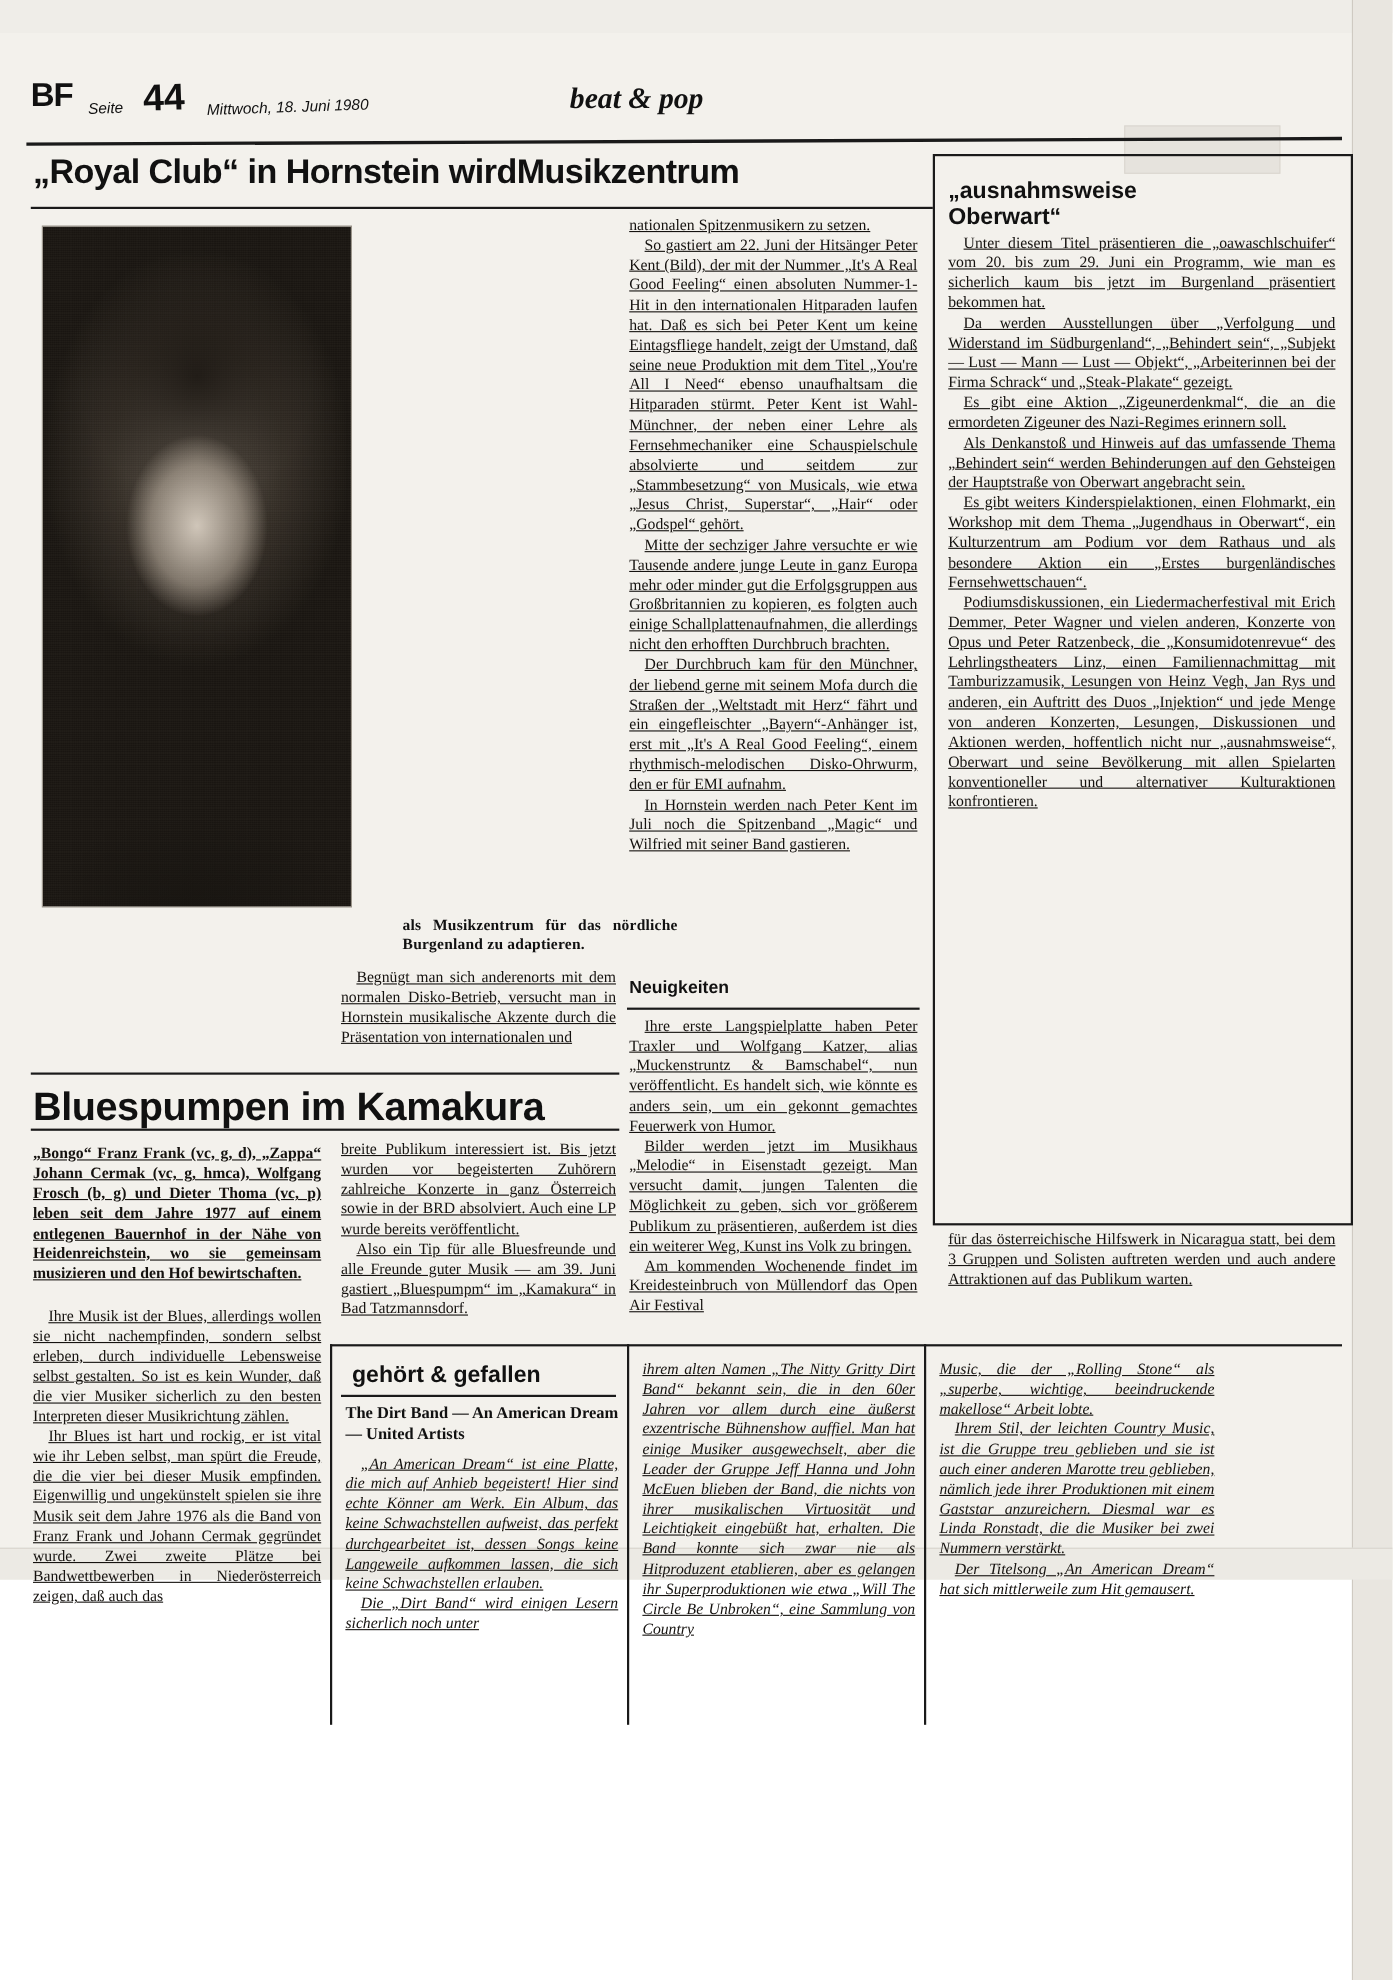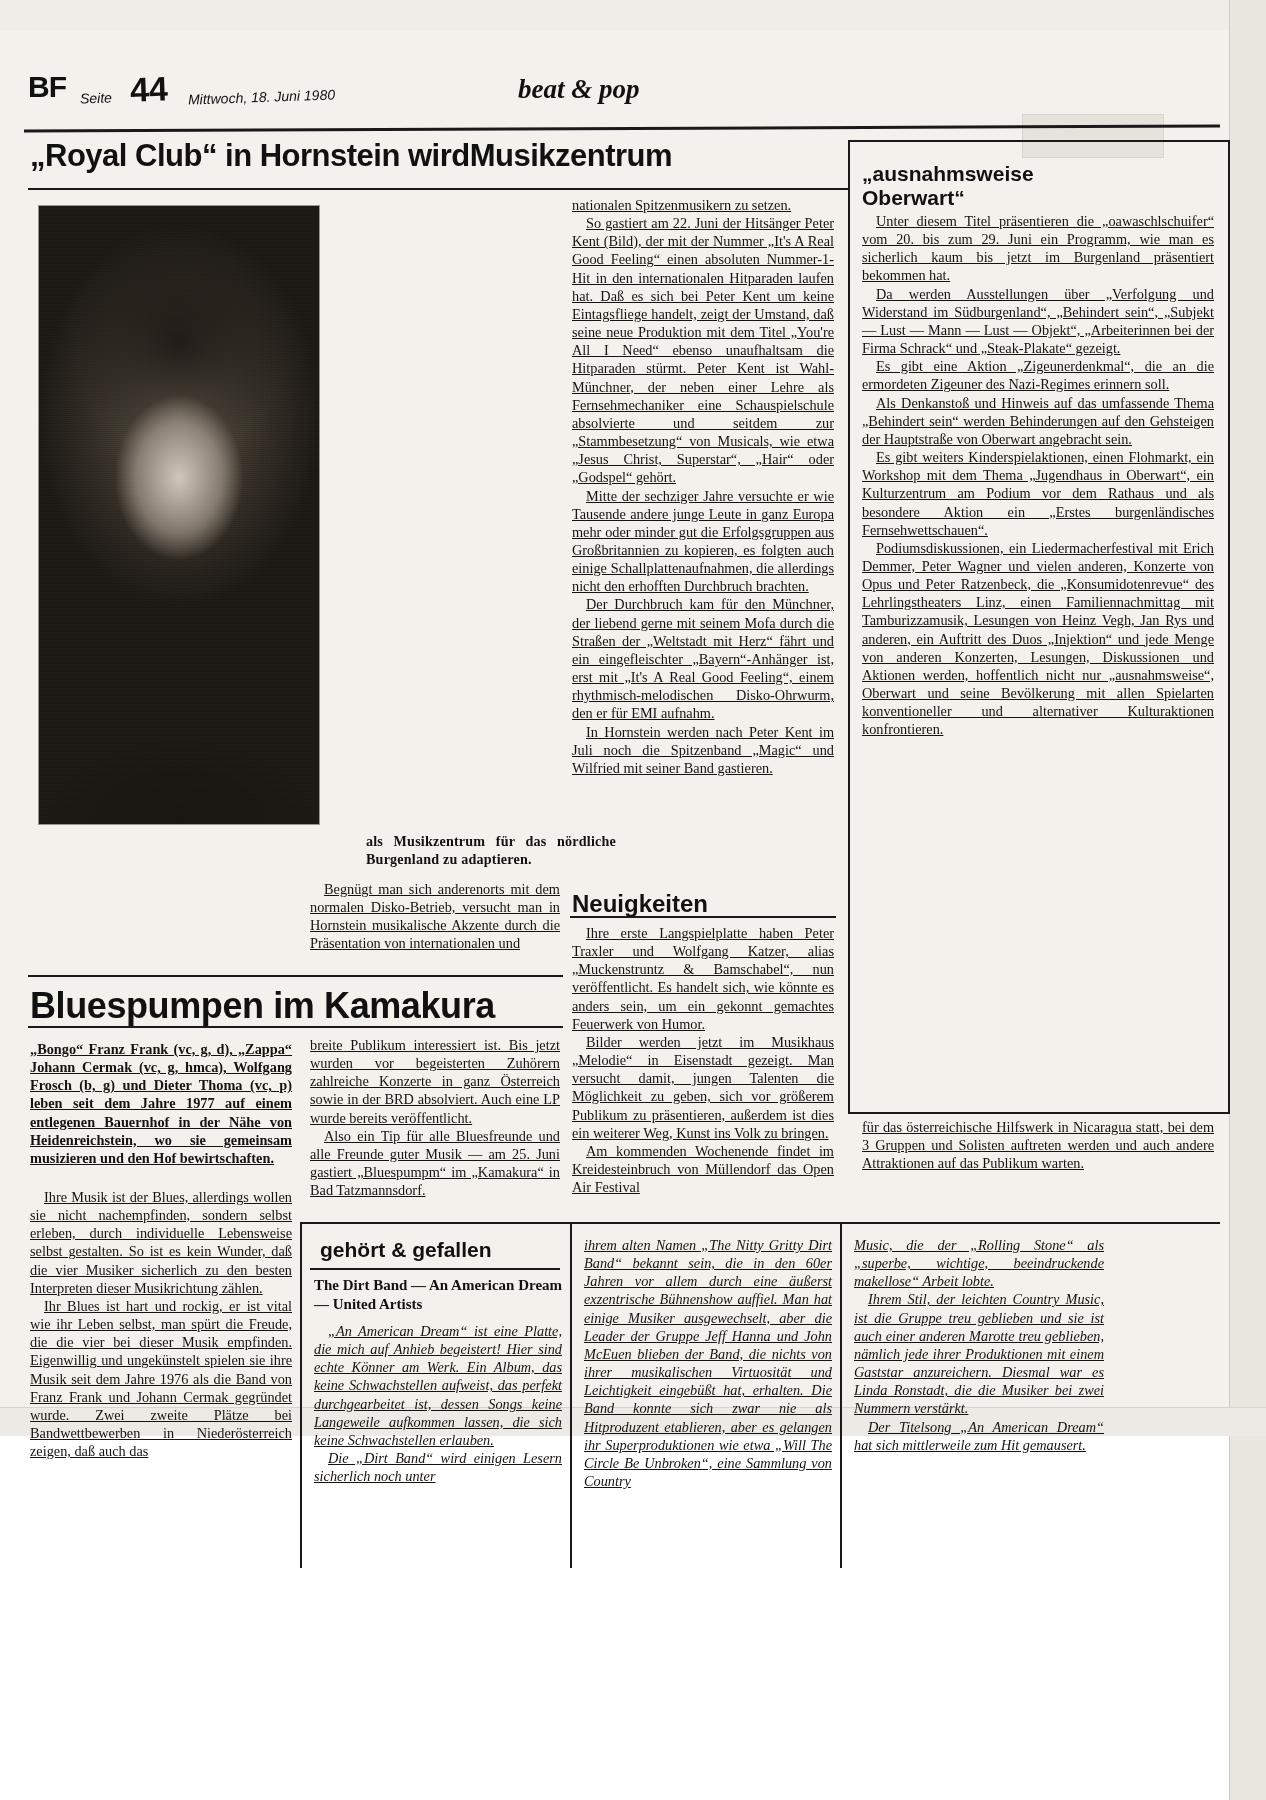--- a/index.html
+++ b/index.html
@@ -194,21 +194,21 @@
   .rule-blues-bottom {
     position: absolute;
     left: 28px; top: 1026px;
     width: 535px; height: 2px;
     background: #1a1a1a;
   }
   .subhead {
     position: absolute;
     font-family: "Liberation Sans", sans-serif;
     font-weight: bold;
-    font-size: 24px;
+    font-size: 16px;
   }
   .rule {
     position: absolute;
     background: #1a1a1a;
   }
 
   
   .rbox {
     position: absolute;
     left: 848px; top: 140px;
@@ -301,21 +301,21 @@
   <div class="col" style="left:30px; top:1040px; width:262px; font-weight:bold;">
     <p class="noind">„Bongo“ Franz Frank (vc, g, d), „Zappa“ Johann Cermak (vc, g, hmca), Wolfgang Frosch (b, g) und Dieter Thoma (vc, p) leben seit dem Jahre 1977 auf einem entlegenen Bauernhof in der Nähe von Heidenreichstein, wo sie gemeinsam musizieren und den Hof bewirtschaften.</p>
   </div>
   <div class="col" style="left:30px; top:1188px; width:262px;">
     <p>Ihre Musik ist der Blues, allerdings wollen sie nicht nachempfinden, sondern selbst erleben, durch individuelle Lebensweise selbst gestalten. So ist es kein Wunder, daß die vier Musiker sicherlich zu den besten Interpreten dieser Musikrichtung zählen.</p>
     <p>Ihr Blues ist hart und rockig, er ist vital wie ihr Leben selbst, man spürt die Freude, die die vier bei dieser Musik empfinden. Eigenwillig und ungekünstelt spielen sie ihre Musik seit dem Jahre 1976 als die Band von Franz Frank und Johann Cermak gegründet wurde. Zwei zweite Plätze bei Bandwettbewerben in Niederösterreich zeigen, daß auch das</p>
   </div>
 
   <div class="col" style="left:310px; top:1036px; width:250px;">
     <p class="noind">breite Publikum interessiert ist. Bis jetzt wurden vor begeisterten Zuhörern zahlreiche Konzerte in ganz Österreich sowie in der BRD absolviert. Auch eine LP wurde bereits veröffentlicht.</p>
-    <p>Also ein Tip für alle Bluesfreunde und alle Freunde guter Musik — am 25. Juni gastiert „Bluespumpm“ im „Kamakura“ in Bad Tatzmannsdorf.</p>
+    <p>Also ein Tip für alle Bluesfreunde und alle Freunde guter Musik — am 39. Juni gastiert „Bluespumpm“ im „Kamakura“ in Bad Tatzmannsdorf.</p>
   </div>
 
   <div class="subhead" style="left:572px; top:890px;">Neuigkeiten</div>
   <div class="rule" style="left:570px; top:916px; width:266px; height:2px;"></div>
   <div class="col" style="left:572px; top:924px; width:262px;">
     <p>Ihre erste Langspielplatte haben Peter Traxler und Wolfgang Katzer, alias „Muckenstruntz &amp; Bamschabel“, nun veröffentlicht. Es handelt sich, wie könnte es anders sein, um ein gekonnt gemachtes Feuerwerk von Humor.</p>
     <p>Bilder werden jetzt im Musikhaus „Melodie“ in Eisenstadt gezeigt. Man versucht damit, jungen Talenten die Möglichkeit zu geben, sich vor größerem Publikum zu präsentieren, außerdem ist dies ein weiterer Weg, Kunst ins Volk zu bringen.</p>
     <p>Am kommenden Wochenende findet im Kreidesteinbruch von Müllendorf das Open Air Festival</p>
   </div>
 

